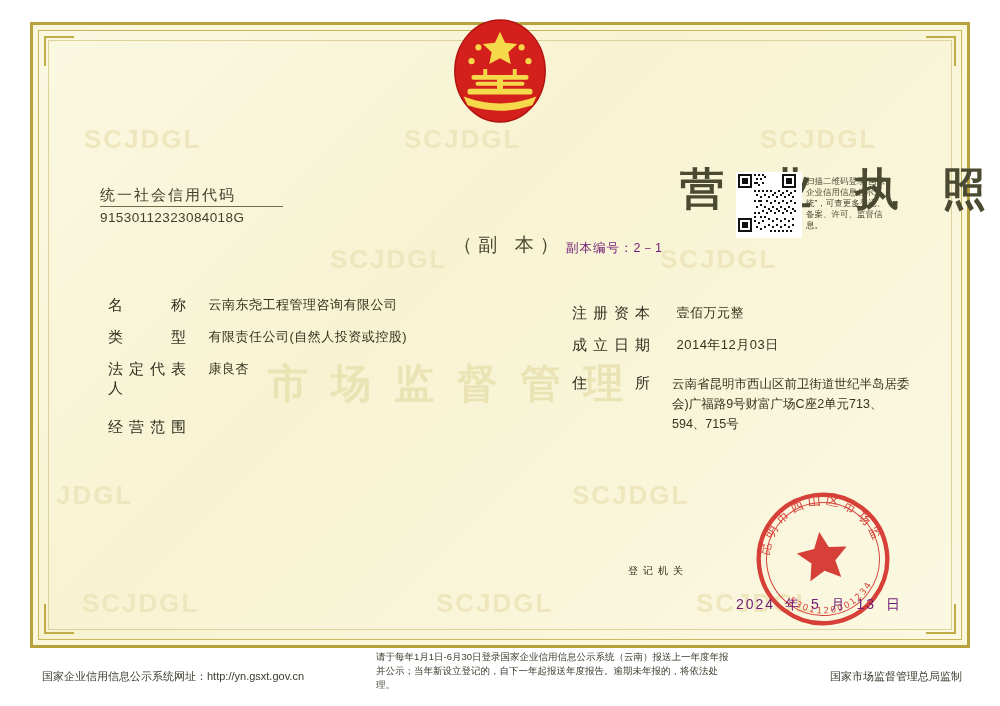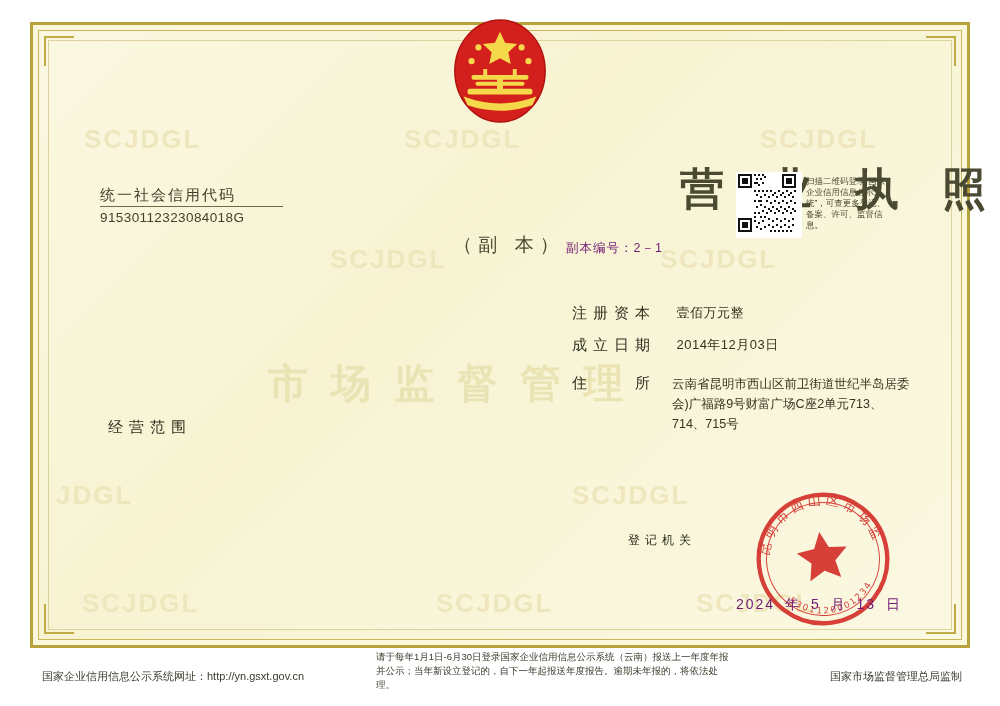--- a/index.html
+++ b/index.html
@@ -148,22 +148,22 @@
     float:left; width:100px;
     font-size:15px; color:#2f2f20; letter-spacing:6px;
   }
   .addr .val {
     margin-left:100px;
     font-size:12.5px; line-height:20px; color:#34341f;
   }
 
   
   .registry {
-    position:absolute; left:628px; top:532px;
-    font-size:12px; color:#2f2f20; letter-spacing:5px;
+    position:absolute; left:628px; top:564px;
+    font-size:10px; color:#2f2f20; letter-spacing:5px;
   }
   .issue-date {
     position:absolute; left:734px; top:596px;
     font-size:14px; color:#701a75; letter-spacing:2px;
   }
   .issue-date span { margin:0 2px; }
 
   
   .seal {
     position:absolute; left:750px; top:486px;
@@ -345,39 +345,53 @@
           <rect x="18" y="28" width="1" height="1"></rect>
           <rect x="20" y="28" width="1" height="1"></rect>
         <rect x="22" y="28" width="1" height="1"></rect>
           <rect x="24" y="28" width="1" height="1"></rect>
           <rect x="26" y="28" width="1" height="1"></rect>
       </g>
     </svg>
   </div>
   <div class="qr-note">扫描二维码登录“国家企业信用信息公示系统”，可查更多登记、备案、许可、监督信息。</div>
 
+  <div class="fields-left">
+    <div class="fld">
+      <span class="lab">名　　称</span>
+      <span class="val">云南东尧工程管理咨询有限公司</span>
+    </div>
+    <div class="fld">
+      <span class="lab">类　　型</span>
+      <span class="val">有限责任公司(自然人投资或控股)</span>
+    </div>
+    <div class="fld">
+      <span class="lab">法定代表人</span>
+      <span class="val">康良杏</span>
+    </div>
+  </div>
 
   <div class="scope">
     <div class="lab">经营范围</div>
   </div>
 
   <div class="fields-right">
     <div class="fld-r">
       <span class="lab">注册资本</span>
       <span class="val">壹佰万元整</span>
     </div>
     <div class="fld-r">
       <span class="lab">成立日期</span>
       <span class="val">2014年12月03日</span>
     </div>
   </div>
 
   <div class="addr">
     <div class="lab">住　　所</div>
-    <div class="val">云南省昆明市西山区前卫街道世纪半岛居委会)广福路9号财富广场C座2单元713、714、715号</div>
+    <div class="val">云南省昆明市西山区前卫街道世纪半岛居委会)广福路9号财富广场C座2单元713、594、715号</div>
   </div>
 
   <div class="registry">登记机关</div>
 
   <div class="seal">
     <svg viewBox="0 0 150 150" width="146" height="146" aria-hidden="true">
       <defs>
         <path id="sealArc" d="M 75,75 m -56,0 a 56,56 0 1,1 112,0" transform="rotate(0 75 75)"></path>
         <path id="sealArc2" d="M 19,75 a 56,56 0 1,0 112,0"></path>
       </defs>

